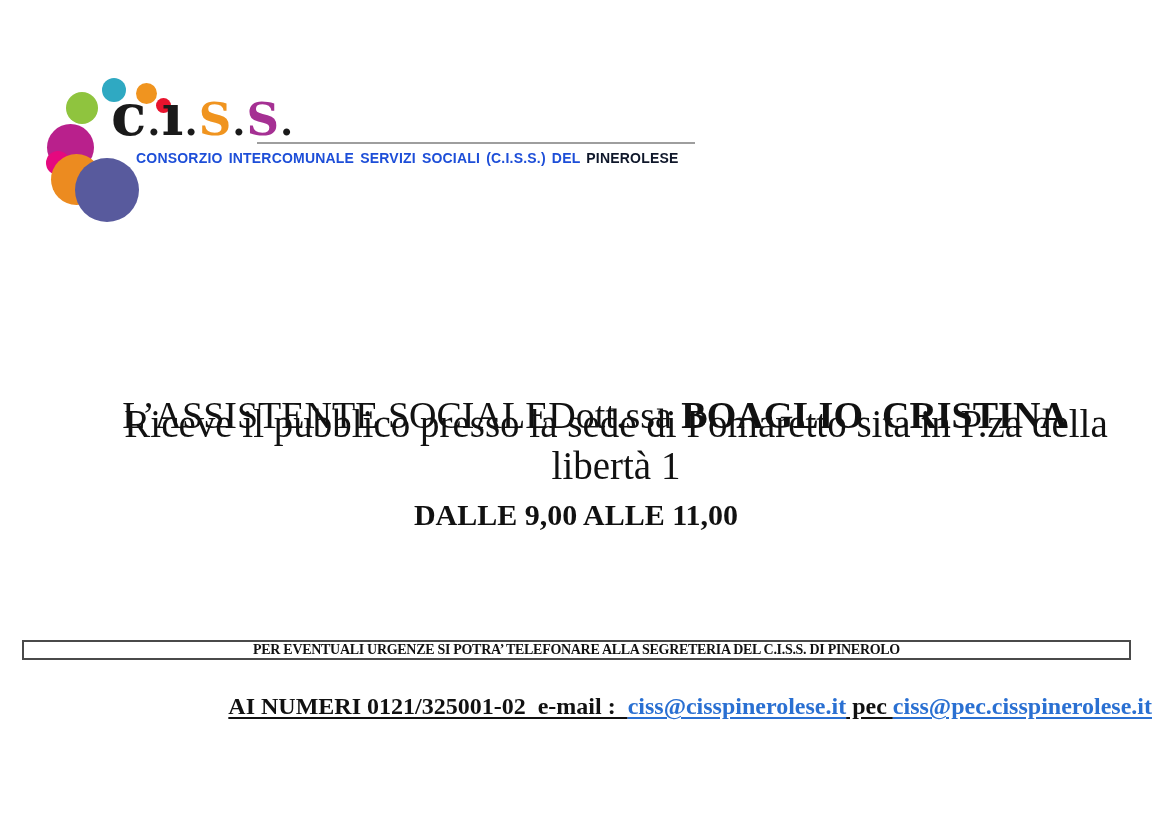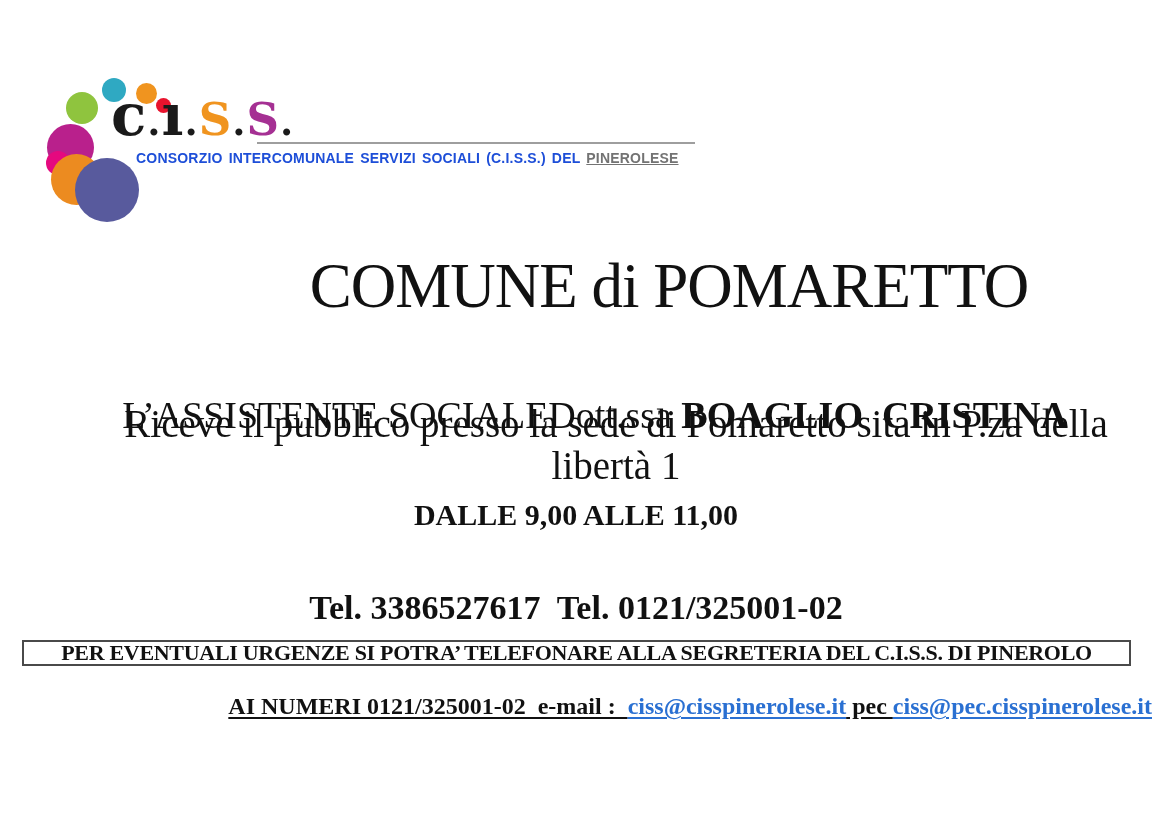--- a/index.html
+++ b/index.html
@@ -35,24 +35,24 @@
   .assistant{top:354px;font-size:38px;
              text-decoration-thickness:4px;text-underline-offset:7px;}
   .assistant .bold{font-weight:bold;}
   .receive{top:403px;font-size:39px;padding-left:80px;}
   .day{top:446px;font-size:34px;font-weight:bold;letter-spacing:-0.5px;}
   .hours{top:499px;font-size:30px;font-weight:bold;}
   .appointment{top:551px;font-size:31px;}
   .phones{top:590px;font-size:34px;font-weight:bold;}
 
   
-  .urgent-box{position:absolute;left:22px;top:640px;width:1109px;height:26px;
+  .urgent-box{position:absolute;left:22px;top:640px;width:1109px;height:20px;
               border:2px solid #4a4a4a;box-sizing:border-box;
               display:flex;align-items:center;justify-content:center;
-              font-weight:bold;font-size:22px;letter-spacing:-0.3px;white-space:pre;}
+              font-weight:bold;font-size:14px;letter-spacing:-0.3px;white-space:pre;}
   .contact{top:668px;font-size:24px;font-weight:bold;text-align:right;}
   .contact span,.contact a{text-decoration:underline;text-decoration-thickness:2px;
                            text-underline-offset:3px;}
   .contact a{cursor:pointer;}
 </style>
 </head>
 <body>
 
 <div class="page">
 
@@ -73,33 +73,31 @@
       <span class="wm-dot" style="color: rgb(26, 26, 26);">.</span>
       <span class="wm-cap" style="color: rgb(240, 148, 31);">S</span>
       <span class="wm-dot" style="color: rgb(26, 26, 26);">.</span>
       <span class="wm-cap" style="color: rgb(165, 48, 147);">S</span>
       <span class="wm-dot" style="color: rgb(26, 26, 26);">.</span>
     </div>
 
     <div class="logo-rule" style="background-color: rgb(158, 158, 158);"></div>
 
     <div class="logo-subtitle">
-      <span style="color: #1d4ed8;">CONSORZIO INTERCOMUNALE SERVIZI SOCIALI (C.I.S.S.) DEL </span><span style="color: #737373; text-decoration: underline;">PINEROLESE</span>
+      <span style="color: #1d4ed8;">CONSORZIO INTERCOMUNALE SERVIZI SOCIALI (C.I.S.S.) DEL </span><span style="color: #0f172a;">PINEROLESE</span>
     </div>
   </div>
 
-  <div class="line title">COMUNE di POMARETTO</div>
 
   <div class="line assistant">
     <span>L’ASSISTENTE SOCIALE</span><span>Dott.ssa </span><span class="bold">BOAGLIO  CRISTINA</span>
   </div>
 
   <div class="line receive">Riceve il pubblico presso la sede di Pomaretto sita in P.za della libertà 1</div>
   <div class="line hours">DALLE 9,00 ALLE 11,00</div>
-  <div class="line phones">Tel. 3386527617  Tel. 0121/325001-02</div>
 
   <div class="urgent-box">
     <span>PER EVENTUALI URGENZE SI POTRA’ TELEFONARE ALLA SEGRETERIA DEL C.I.S.S. DI PINEROLO</span>
   </div>
 
   <div class="line contact">
     <span>AI NUMERI 0121/325001-02  e-mail :  </span><a style="color: rgb(42, 112, 210);">ciss@cisspinerolese.it</a><span> pec </span><a style="color: rgb(42, 112, 210);">ciss@pec.cisspinerolese.it</a>
   </div>
 
 </div>

